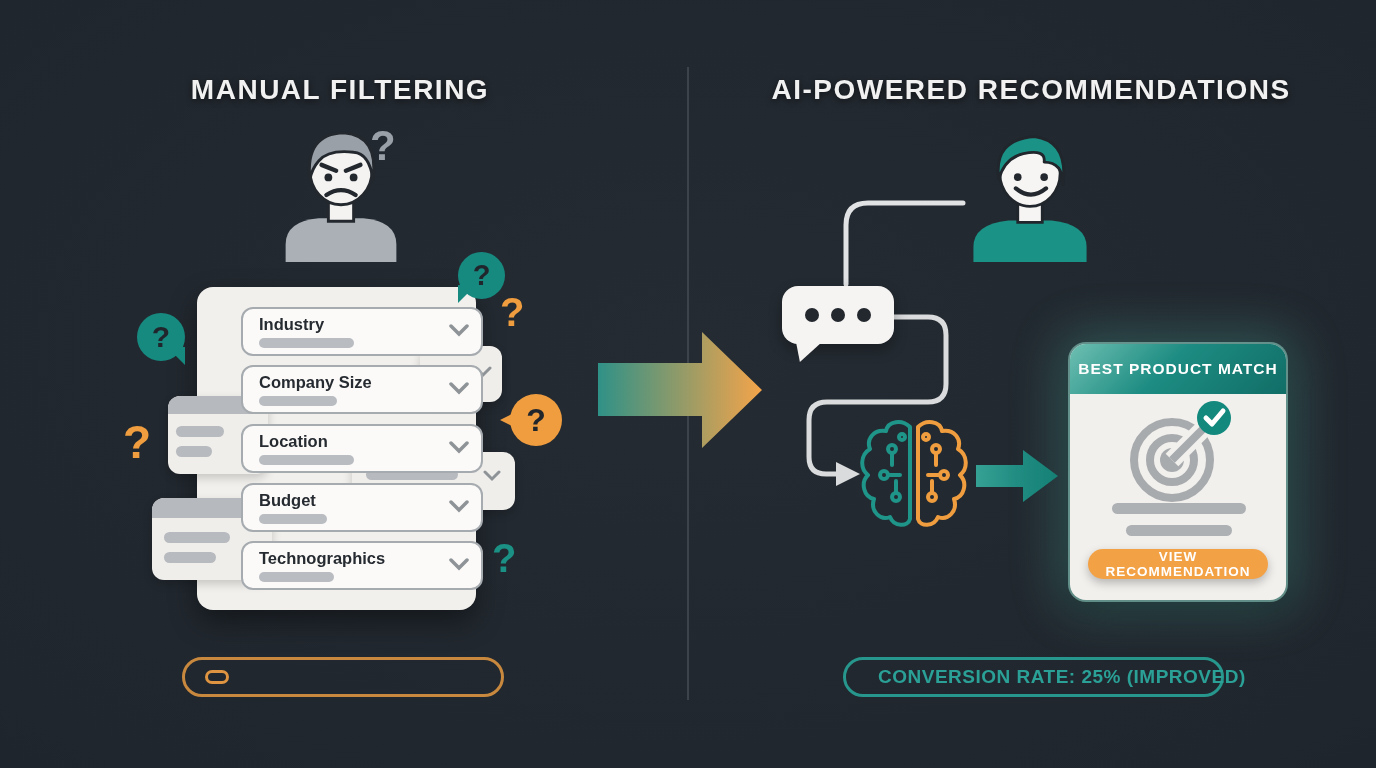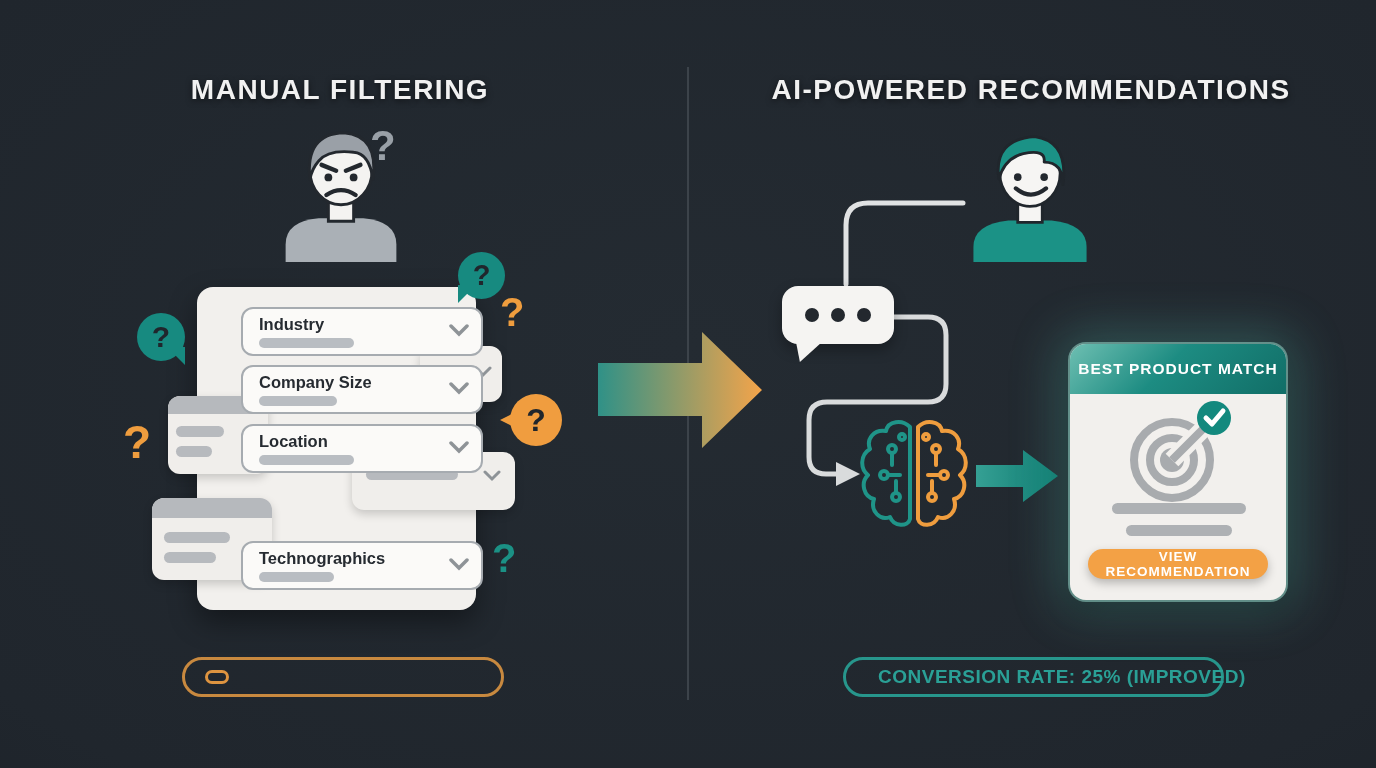--- a/index.html
+++ b/index.html
@@ -154,20 +154,27 @@
   <div class="dropdown" style="top:365px;padding-left:20px;">
     <span class="dd-label">Company Size</span>
     <span class="dd-bar" style="width:78px;"></span>
     <svg class="dd-chevron" width="20" height="13" viewBox="0 0 20 13">
       <path d="M2,2 L10,10 L18,2" fill="none" stroke="#8e9397" stroke-width="3.5" stroke-linecap="round"></path>
     </svg>
   </div>
   <div class="dropdown" style="top:424px;">
     <span class="dd-label">Location</span>
     <span class="dd-bar" style="width:95px;"></span>
+    <svg class="dd-chevron" width="20" height="13" viewBox="0 0 20 13">
+      <path d="M2,2 L10,10 L18,2" fill="none" stroke="#8e9397" stroke-width="3.5" stroke-linecap="round"></path>
+    </svg>
+  </div>
+  <div class="dropdown" style="top:483px;">
+    <span class="dd-label">Budget</span>
+    <span class="dd-bar" style="width:68px;"></span>
     <svg class="dd-chevron" width="20" height="13" viewBox="0 0 20 13">
       <path d="M2,2 L10,10 L18,2" fill="none" stroke="#8e9397" stroke-width="3.5" stroke-linecap="round"></path>
     </svg>
   </div>
   <div class="dropdown" style="top:541px;">
     <span class="dd-label">Technographics</span>
     <span class="dd-bar" style="width:75px;"></span>
     <svg class="dd-chevron" width="20" height="13" viewBox="0 0 20 13">
       <path d="M2,2 L10,10 L18,2" fill="none" stroke="#8e9397" stroke-width="3.5" stroke-linecap="round"></path>
     </svg>

